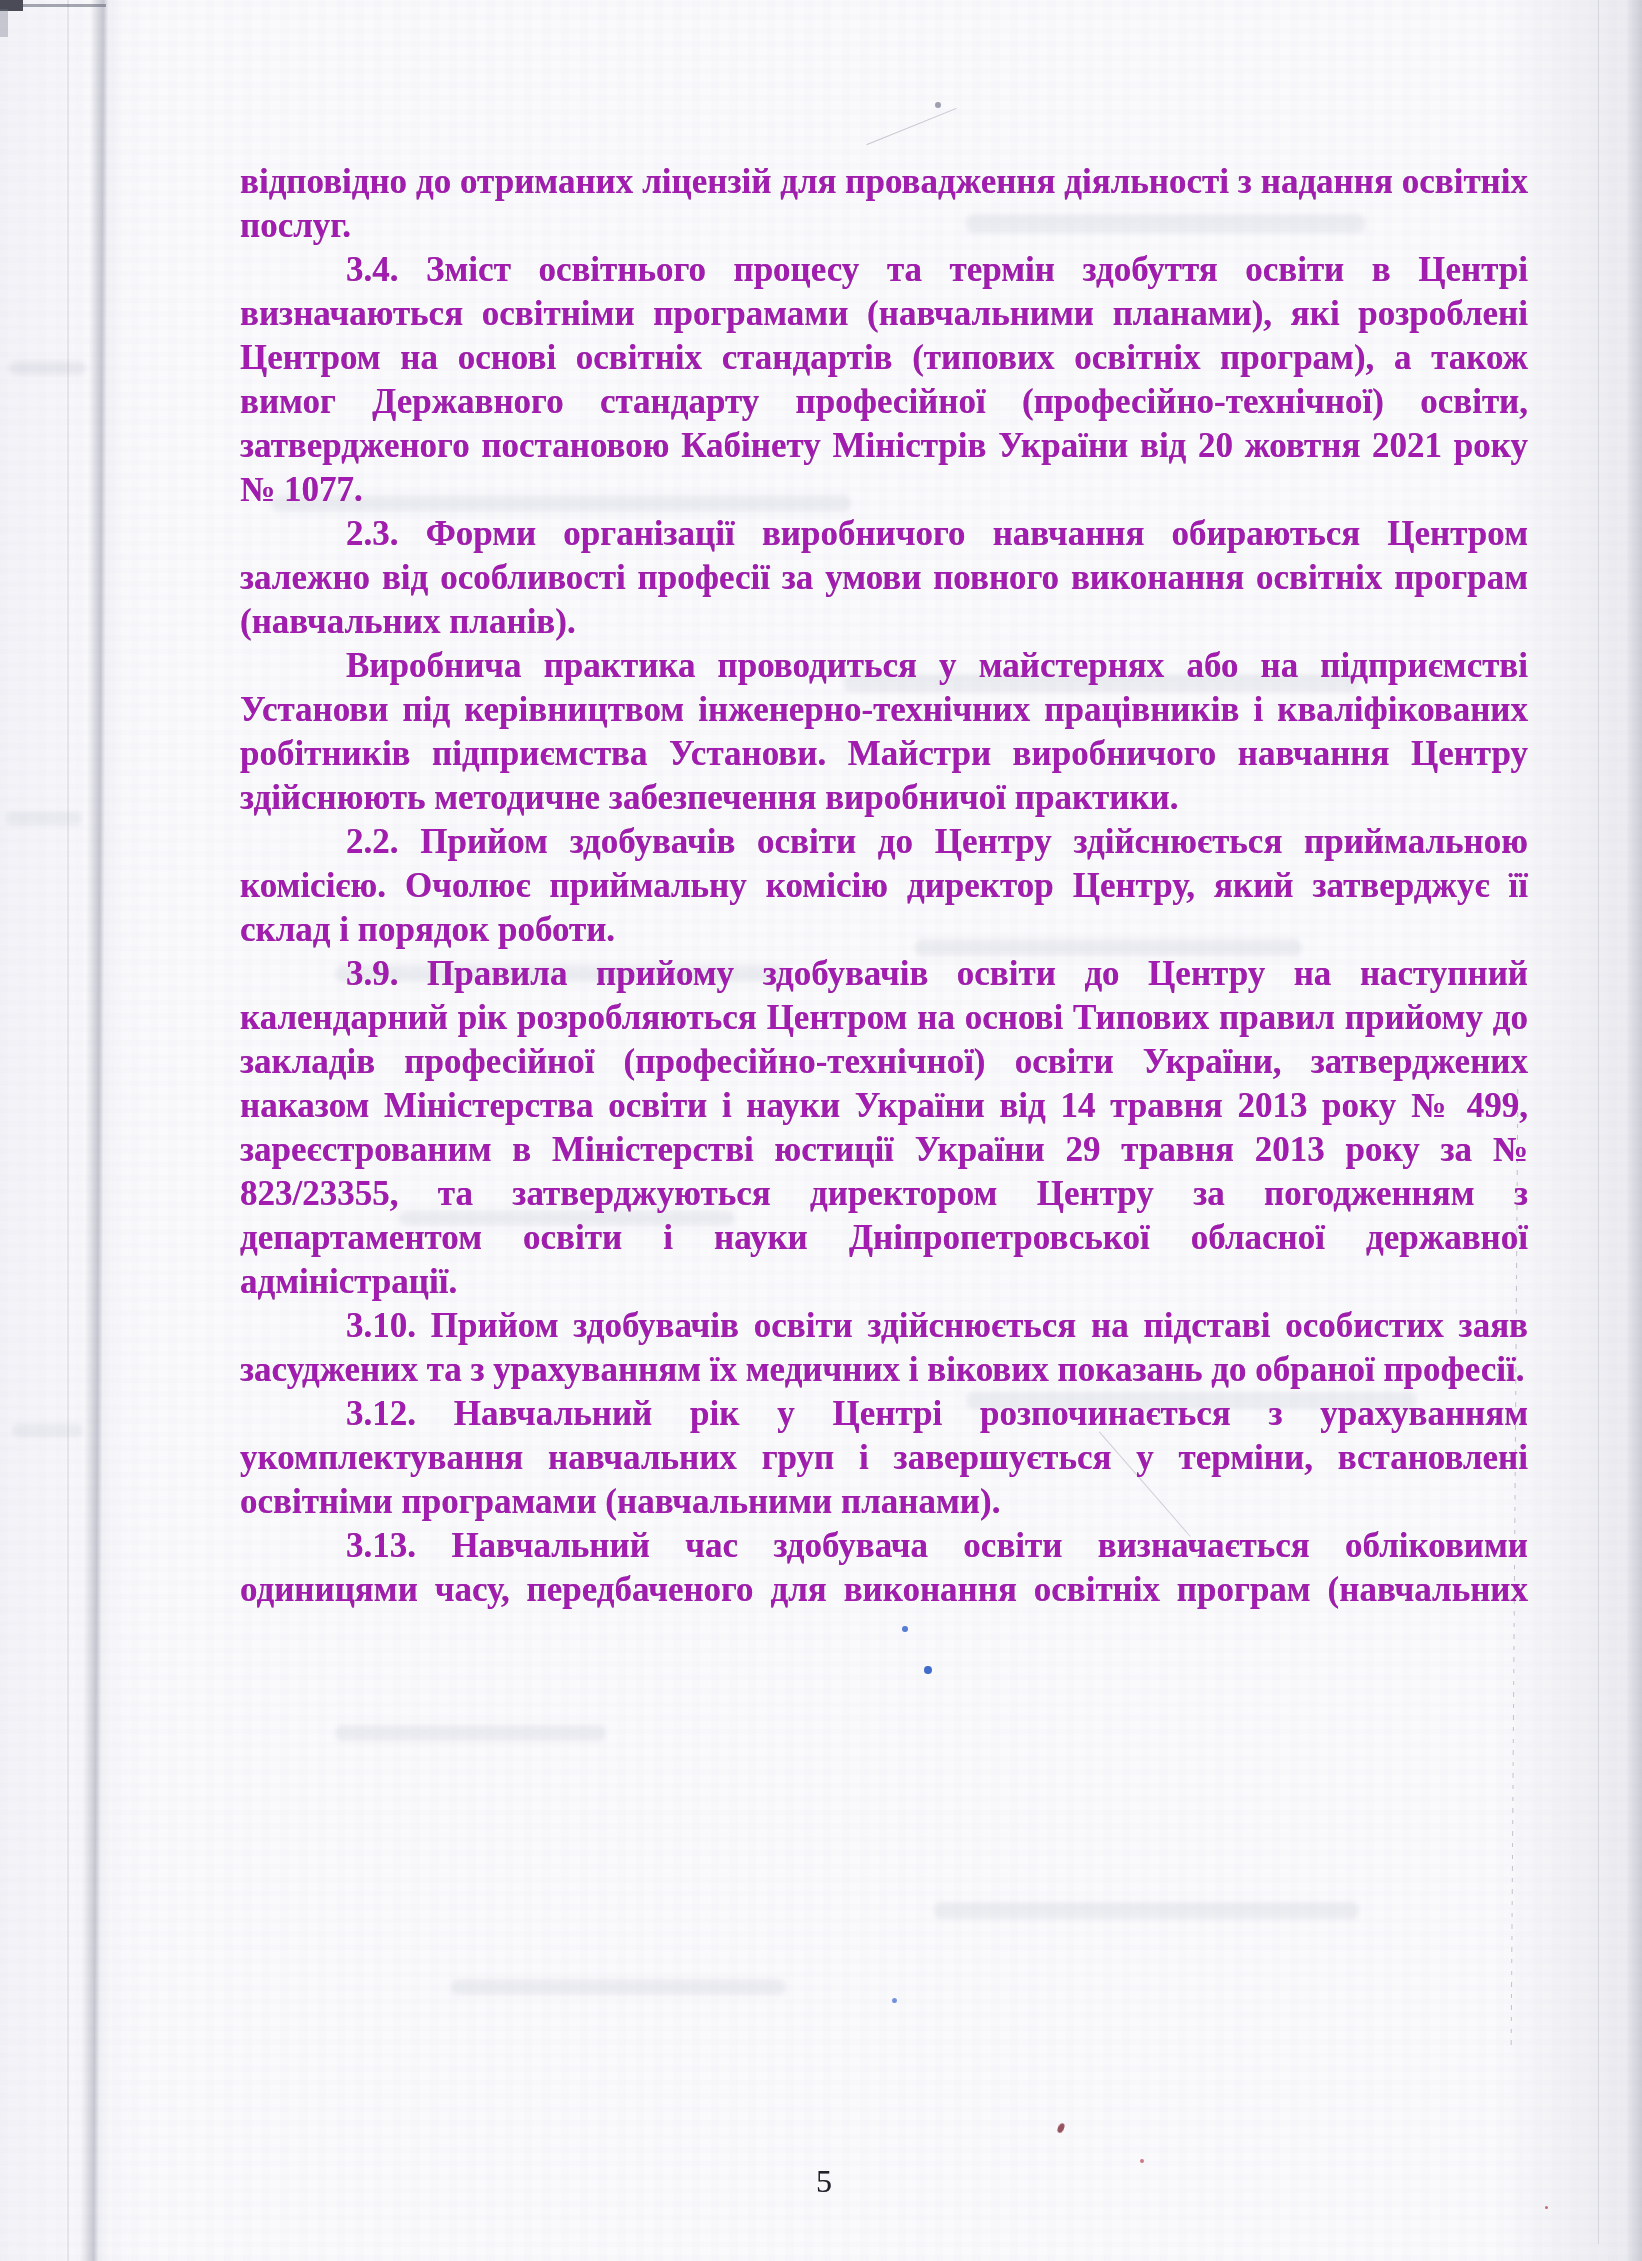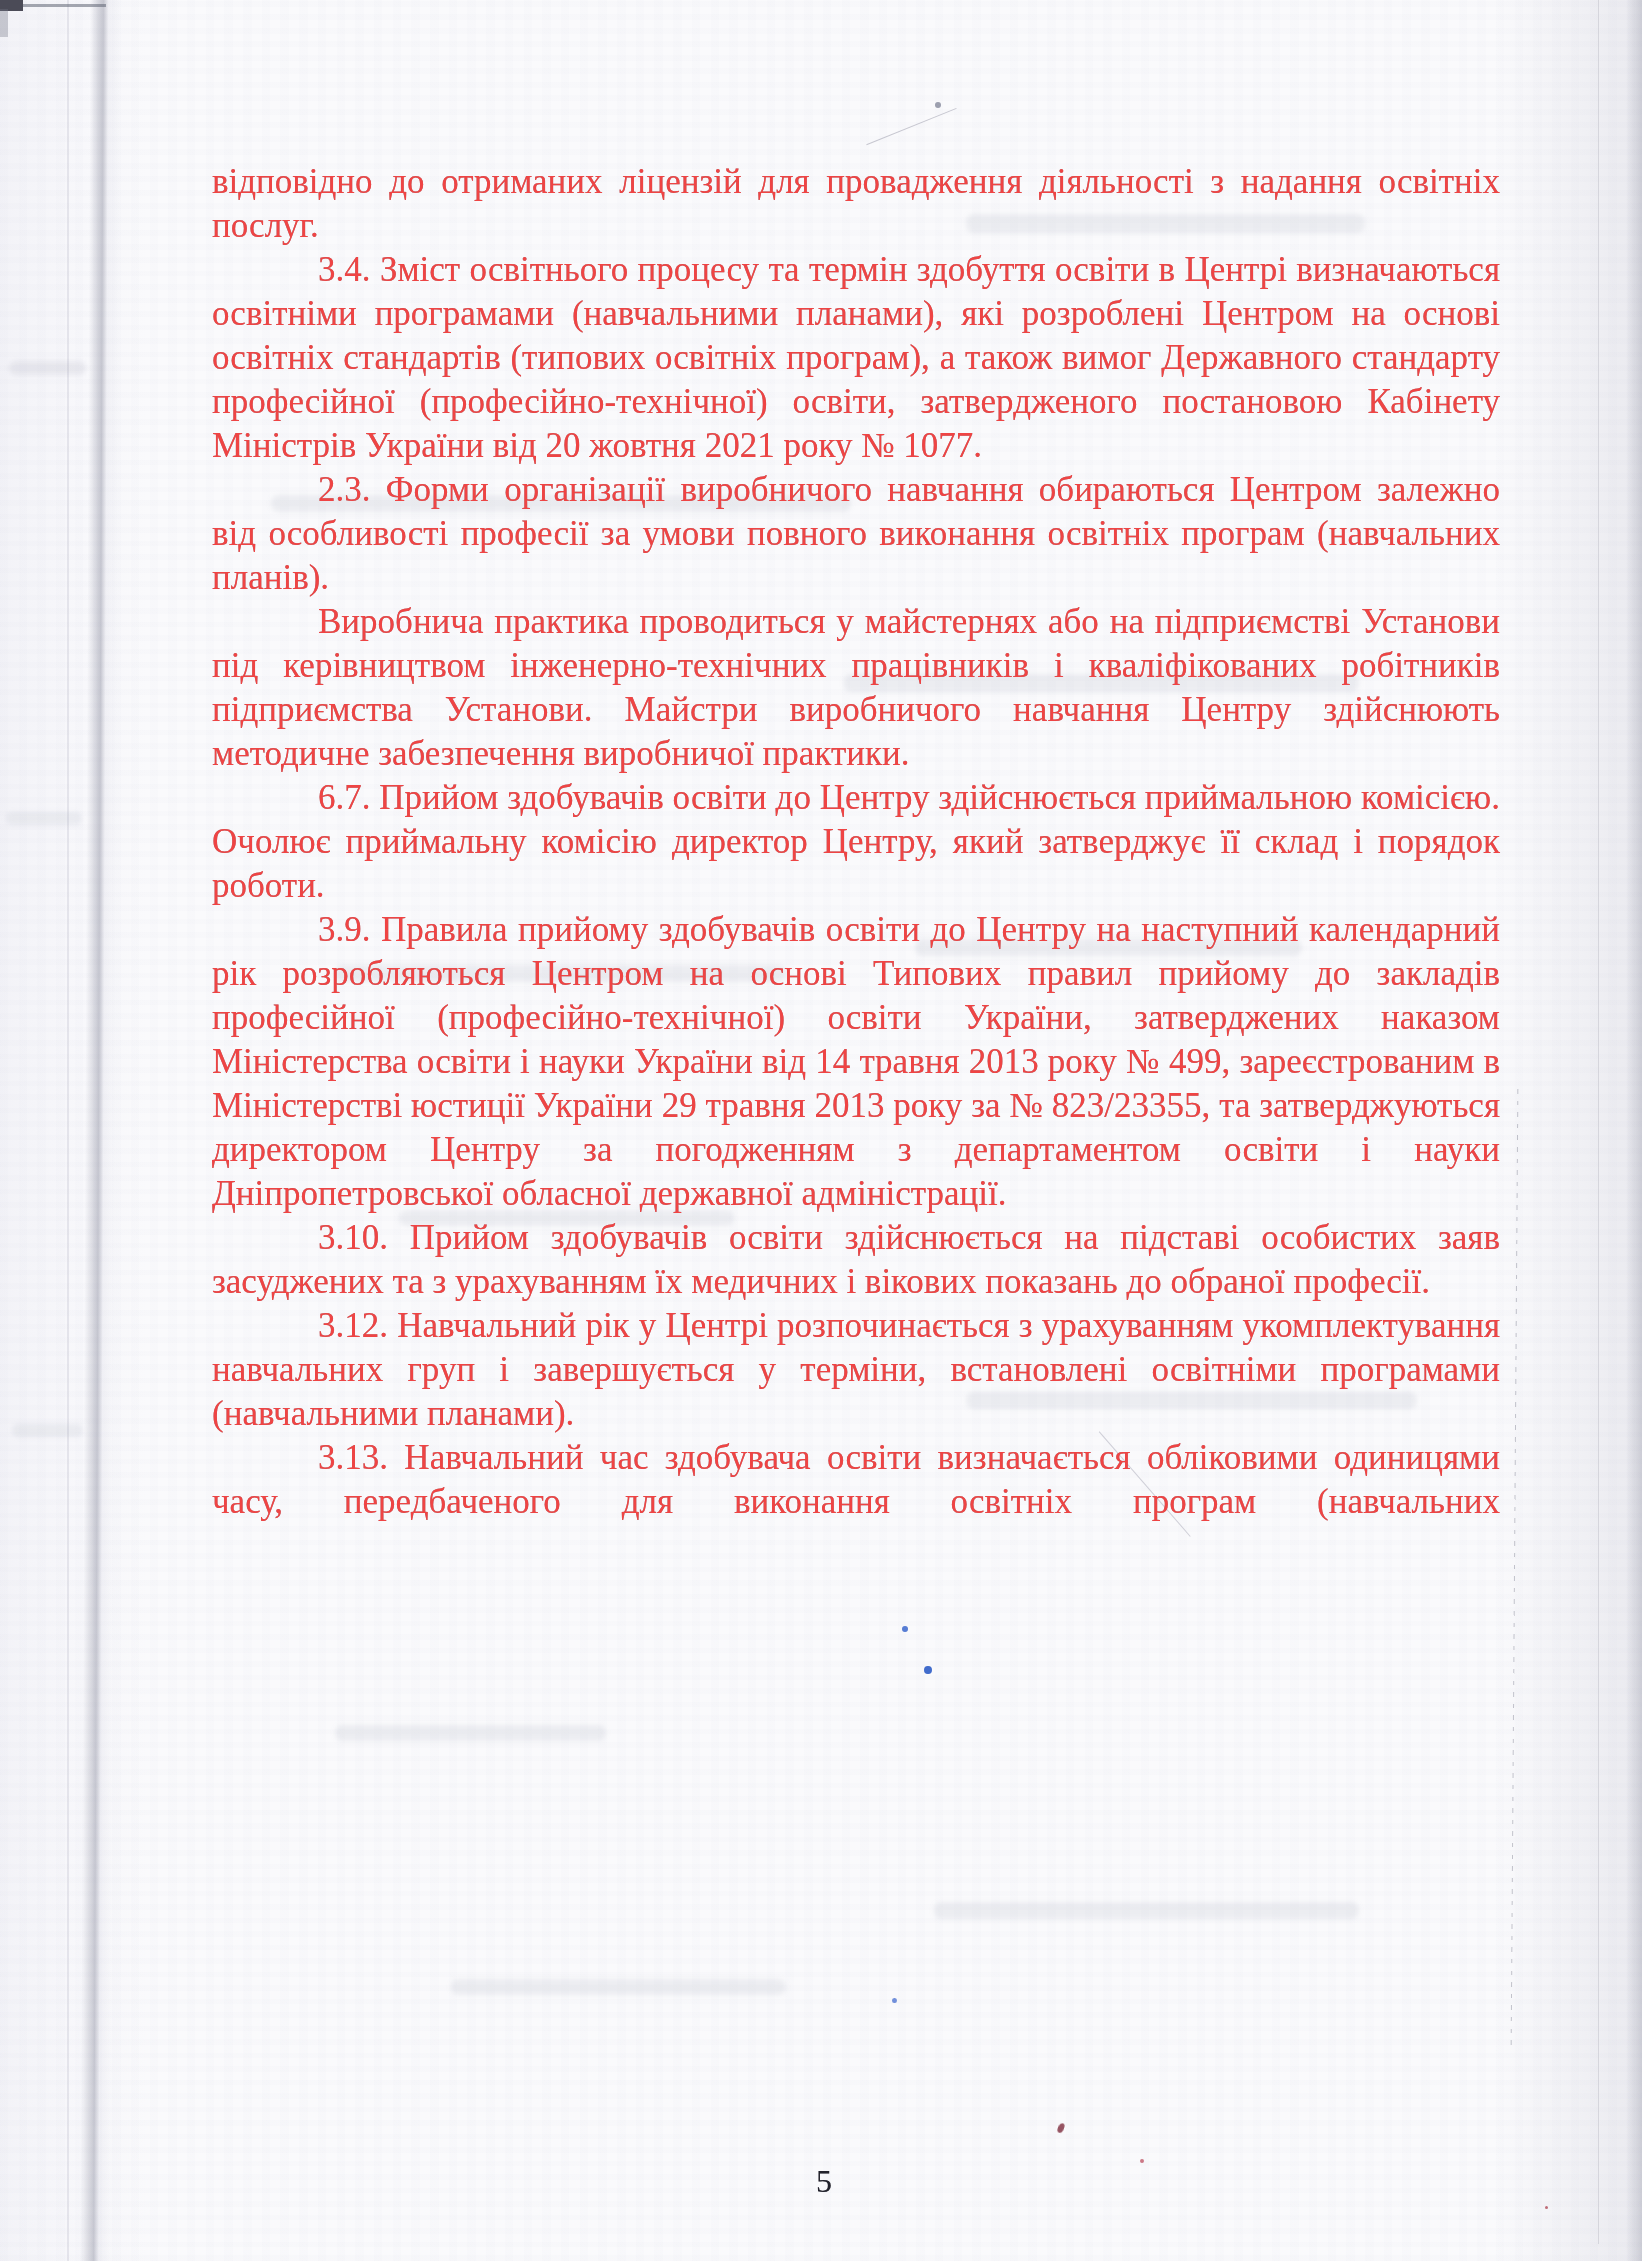--- a/index.html
+++ b/index.html
@@ -142,27 +142,28 @@
   .b8  { left: 335px;  top: 1725px; width: 271px; height: 15.5px; }
   .b9  { left: 934px; top: 1902px; width: 425px; height: 17px; }
   .b10 { left: 451px;  top: 1979px; width: 335px; height: 15.5px; }
   .b11 { left: 9px;   top: 361px;  width: 77px; height: 14px; background: rgba(130,134,158,0.12); }
   .b12 { left: 6.4px;   top: 812px; width: 76px; height: 13px; background: rgba(130,134,158,0.10); }
   .b13 { left: 11.6px;   top: 1424px; width: 71px; height: 13px; background: rgba(130,134,158,0.10); }
 
   
   .doc-text {
     position: absolute;
-    left: 212px; top: 160px;
+    left: 240px; top: 160px;
     width: 1288px;
     font-size: 35px;
     line-height: 44px;
-    color: #ef4444;
+    color: #a21caf;
     text-shadow: 0 0 0.6px rgba(29,29,39,0.45);
     filter: blur(0.2px);
+    font-weight: bold;
   }
   .doc-text p {
     margin: 0;
     text-align: justify;
     hyphens: none;
   }
   .doc-text p.ind { text-indent: 106px; }
   .doc-text p.cont-last { text-align-last: justify; }
   .page-number {
     position: absolute;
@@ -213,21 +214,21 @@
   <div class="bleed b11"></div>
   <div class="bleed b12"></div>
   <div class="bleed b13"></div>
 </div>
 
 <div class="doc-text">
   <p class="para">відповідно до отриманих ліцензій для провадження діяльності з надання освітніх послуг.</p>
   <p class="para ind">3.4. Зміст освітнього процесу та термін здобуття освіти в Центрі визначаються освітніми програмами (навчальними планами), які розроблені Центром на основі освітніх стандартів (типових освітніх програм), а також вимог Державного стандарту професійної (професійно-технічної) освіти, затвердженого постановою Кабінету Міністрів України від 20 жовтня 2021 року № 1077.</p>
   <p class="para ind">2.3. Форми організації виробничого навчання обираються Центром залежно від особливості професії за умови повного виконання освітніх програм (навчальних планів).</p>
   <p class="para ind">Виробнича практика проводиться у майстернях або на підприємстві Установи під керівництвом інженерно-технічних працівників і кваліфікованих робітників підприємства Установи. Майстри виробничого навчання Центру здійснюють методичне забезпечення виробничої практики.</p>
-  <p class="para ind">6.7. Прийом здобувачів освіти до Центру здійснюється приймальною комісією. Очолює приймальну комісію директор Центру, який затверджує її склад і порядок роботи.</p>
+  <p class="para ind">2.2. Прийом здобувачів освіти до Центру здійснюється приймальною комісією. Очолює приймальну комісію директор Центру, який затверджує її склад і порядок роботи.</p>
   <p class="para ind">3.9. Правила прийому здобувачів освіти до Центру на наступний календарний рік розробляються Центром на основі Типових правил прийому до закладів професійної (професійно-технічної) освіти України, затверджених наказом Міністерства освіти і науки України від 14 травня 2013 року № 499, зареєстрованим в Міністерстві юстиції України 29 травня 2013 року за № 823/23355, та затверджуються директором Центру за погодженням з департаментом освіти і науки Дніпропетровської обласної державної адміністрації.</p>
   <p class="para ind">3.10. Прийом здобувачів освіти здійснюється на підставі особистих заяв засуджених та з урахуванням їх медичних і вікових показань до обраної професії.</p>
   <p class="para ind">3.12. Навчальний рік у Центрі розпочинається з урахуванням укомплектування навчальних груп і завершується у терміни, встановлені освітніми програмами (навчальними планами).</p>
   <p class="para ind cont-last">3.13. Навчальний час здобувача освіти визначається обліковими одиницями часу, передбаченого для виконання освітніх програм (навчальних</p>
 </div>
 
 <div class="page-number">5</div>
 
 
 </body></html>

